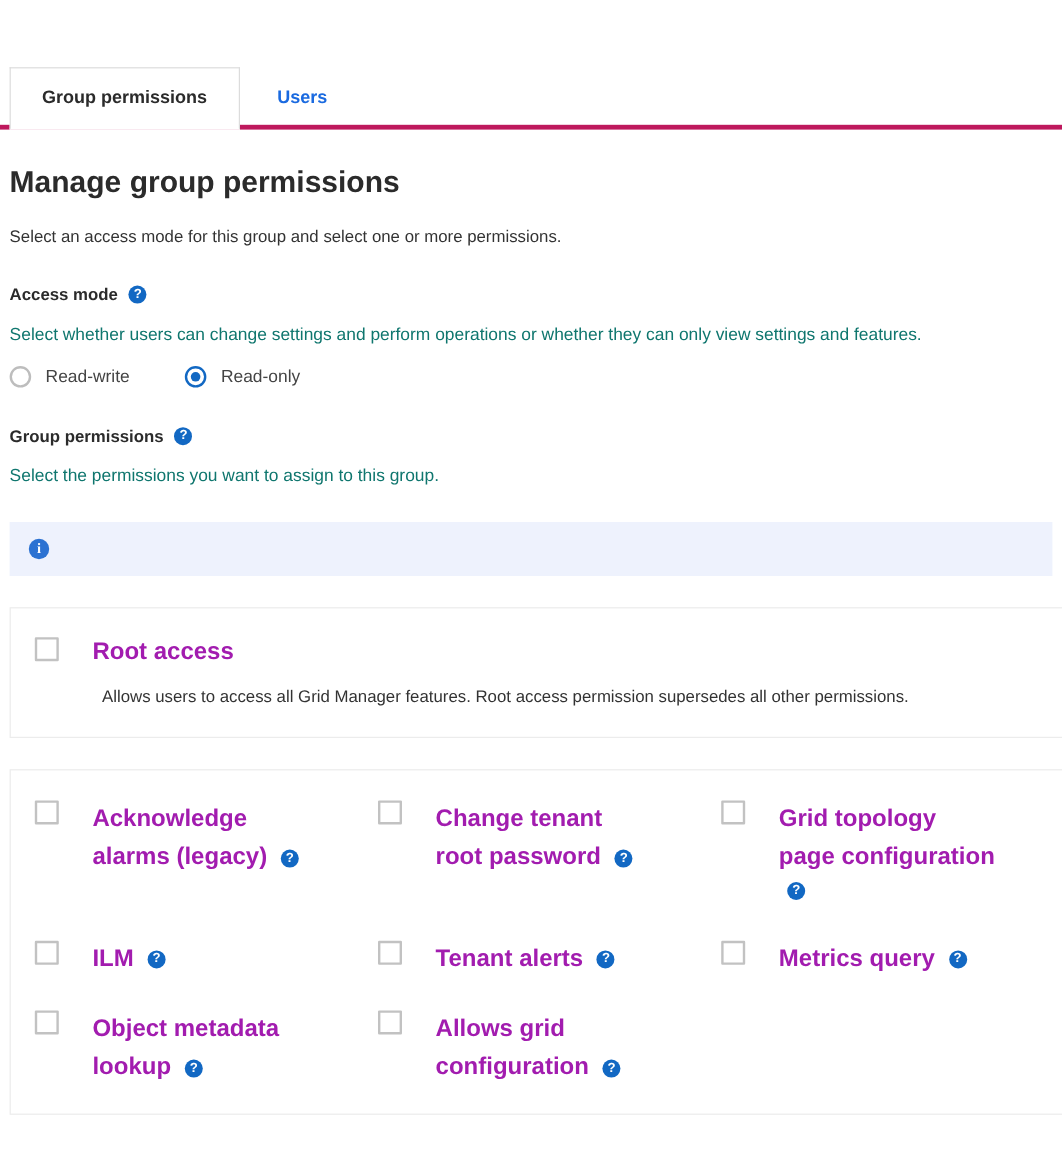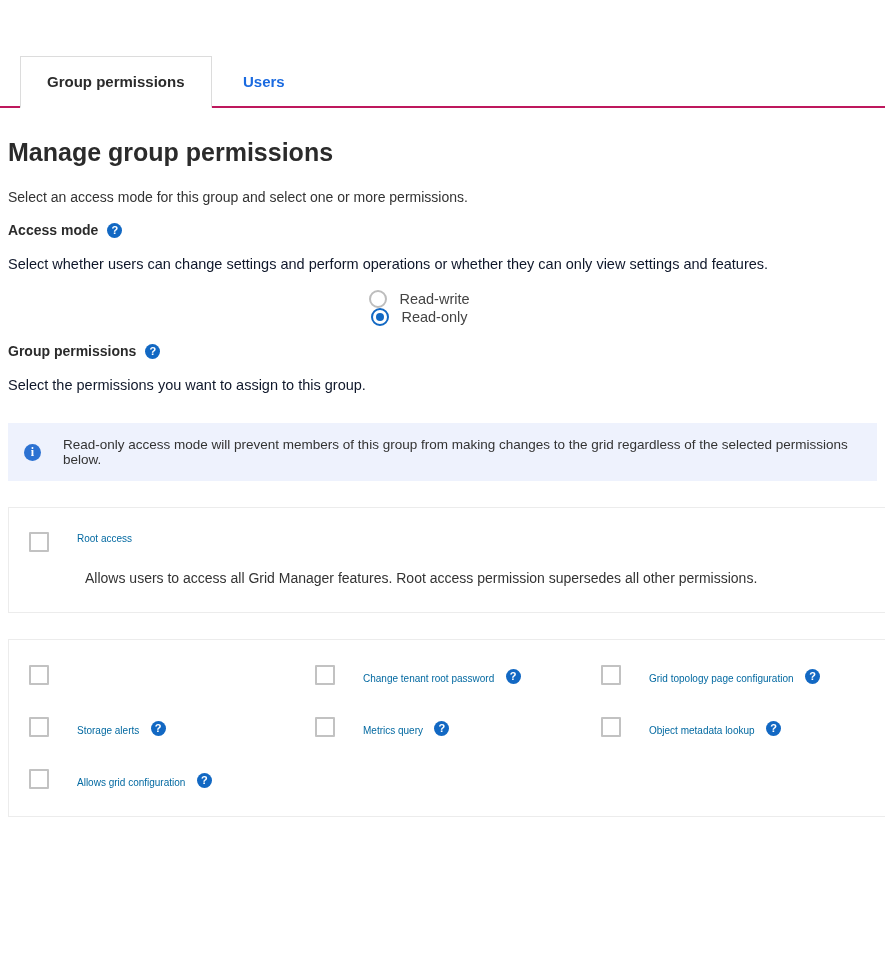--- a/index.html
+++ b/index.html
@@ -13,23 +13,23 @@
     font-family: "Liberation Sans", sans-serif;
     color: #333333;
     overflow: hidden;
   }
 
   
   .tabstrip {
     position: relative;
     height: 52px;
     margin-top: 56px;
-    border-bottom: 2px solid #be185d;
-    box-sizing: border-box;
-    padding-left: 20px;
+    border-bottom: 4px solid #be185d;
+    box-sizing: border-box;
+    padding-left: 8px;
   }
   .tab {
     display: inline-block;
     box-sizing: border-box;
     height: 52px;
     line-height: 50px;
     padding: 0 26px;
     font-size: 15px;
     font-weight: bold;
     vertical-align: top;
@@ -63,28 +63,28 @@
   .intro {
     font-size: 14px;
     color: #333333;
     margin-top: 22px;
   }
 
   .section-label {
     font-size: 14px;
     font-weight: bold;
     color: #2b2b2b;
-    margin-top: 17px;
+    margin-top: 32px;
     display: flex;
     align-items: center;
     gap: 9px;
   }
   .section-desc {
     font-size: 14.5px;
-    color: #0f172a;
+    color: #0f766e;
     margin-top: 18px;
   }
 
   
   .help-icon {
     display: inline-block;
     width: 15px;
     height: 15px;
     border-radius: 50%;
     background: #1268c3;
@@ -97,21 +97,20 @@
     cursor: pointer;
     flex: none;
   }
 
   
   .radio-row {
     display: flex;
     align-items: center;
     margin-top: 18px;
     gap: 0;
-    flex-direction: column;
   }
   .radio-item {
     display: flex;
     align-items: center;
     cursor: pointer;
     margin-right: 46px;
   }
   .radio-box {
     width: 18px;
     height: 18px;
@@ -215,23 +214,23 @@
     position: absolute;
     left: 5px;
     top: 1px;
     width: 5px;
     height: 10px;
     border: solid #ffffff;
     border-width: 0 2.4px 2.4px 0;
     transform: rotate(42deg);
   }
   .perm-link {
-    font-size: 10px;
-    font-weight: normal;
-    color: #0369a1;
+    font-size: 20px;
+    font-weight: bold;
+    color: #a21caf;
     cursor: pointer;
     margin-left: 0;
   }
 
   
   .perm-grid {
     display: grid;
     grid-template-columns: 286px 286px 286px;
     row-gap: 26px;
   }
@@ -296,60 +295,70 @@
   </div>
 
   <div class="section-label">
     <span>Group permissions</span>
     <span class="help-icon">?</span>
   </div>
   <div class="section-desc">Select the permissions you want to assign to this group.</div>
 
   <div class="info-banner">
     <span class="info-icon">i</span>
-    <span class="info-text">Read-only access mode will prevent members of this group from making changes to the grid regardless of the selected permissions below.</span>
   </div>
 
   <div class="card root-card">
     <div class="perm-head root-head">
       <span class="cb-box"></span>
       <span class="perm-link">Root access</span>
     </div>
     <div class="perm-desc">Allows users to access all Grid Manager features. Root access permission supersedes all other permissions.</div>
   </div>
 
   <div class="card">
     <div class="perm-grid">
 
       <div class="perm-cell">
         <span class="cb-box"></span>
+        <span class="perm-cell-text">
+          <span class="perm-link">Acknowledge alarms (legacy)</span>
+          <span class="help-icon">?</span>
+        </span>
       </div>
 
       <div class="perm-cell">
         <span class="cb-box"></span>
         <span class="perm-cell-text">
           <span class="perm-link">Change tenant root password</span>
           <span class="help-icon">?</span>
         </span>
       </div>
 
       <div class="perm-cell">
         <span class="cb-box"></span>
         <span class="perm-cell-text">
           <span class="perm-link">Grid topology page configuration</span>
           <span class="help-icon">?</span>
         </span>
       </div>
 
-
-
-      <div class="perm-cell">
-        <span class="cb-box"></span>
-        <span class="perm-cell-text">
-          <span class="perm-link">Storage alerts</span>
+      <div class="perm-cell">
+        <span class="cb-box"></span>
+        <span class="perm-cell-text">
+          <span class="perm-link">ILM</span>
+          <span class="help-icon">?</span>
+        </span>
+      </div>
+
+
+      <div class="perm-cell">
+        <span class="cb-box"></span>
+        <span class="perm-cell-text">
+          <span class="perm-link">Tenant alerts</span>
           <span class="help-icon">?</span>
         </span>
       </div>
 
       <div class="perm-cell">
         <span class="cb-box"></span>
         <span class="perm-cell-text">
           <span class="perm-link">Metrics query</span>
           <span class="help-icon">?</span>
         </span>

